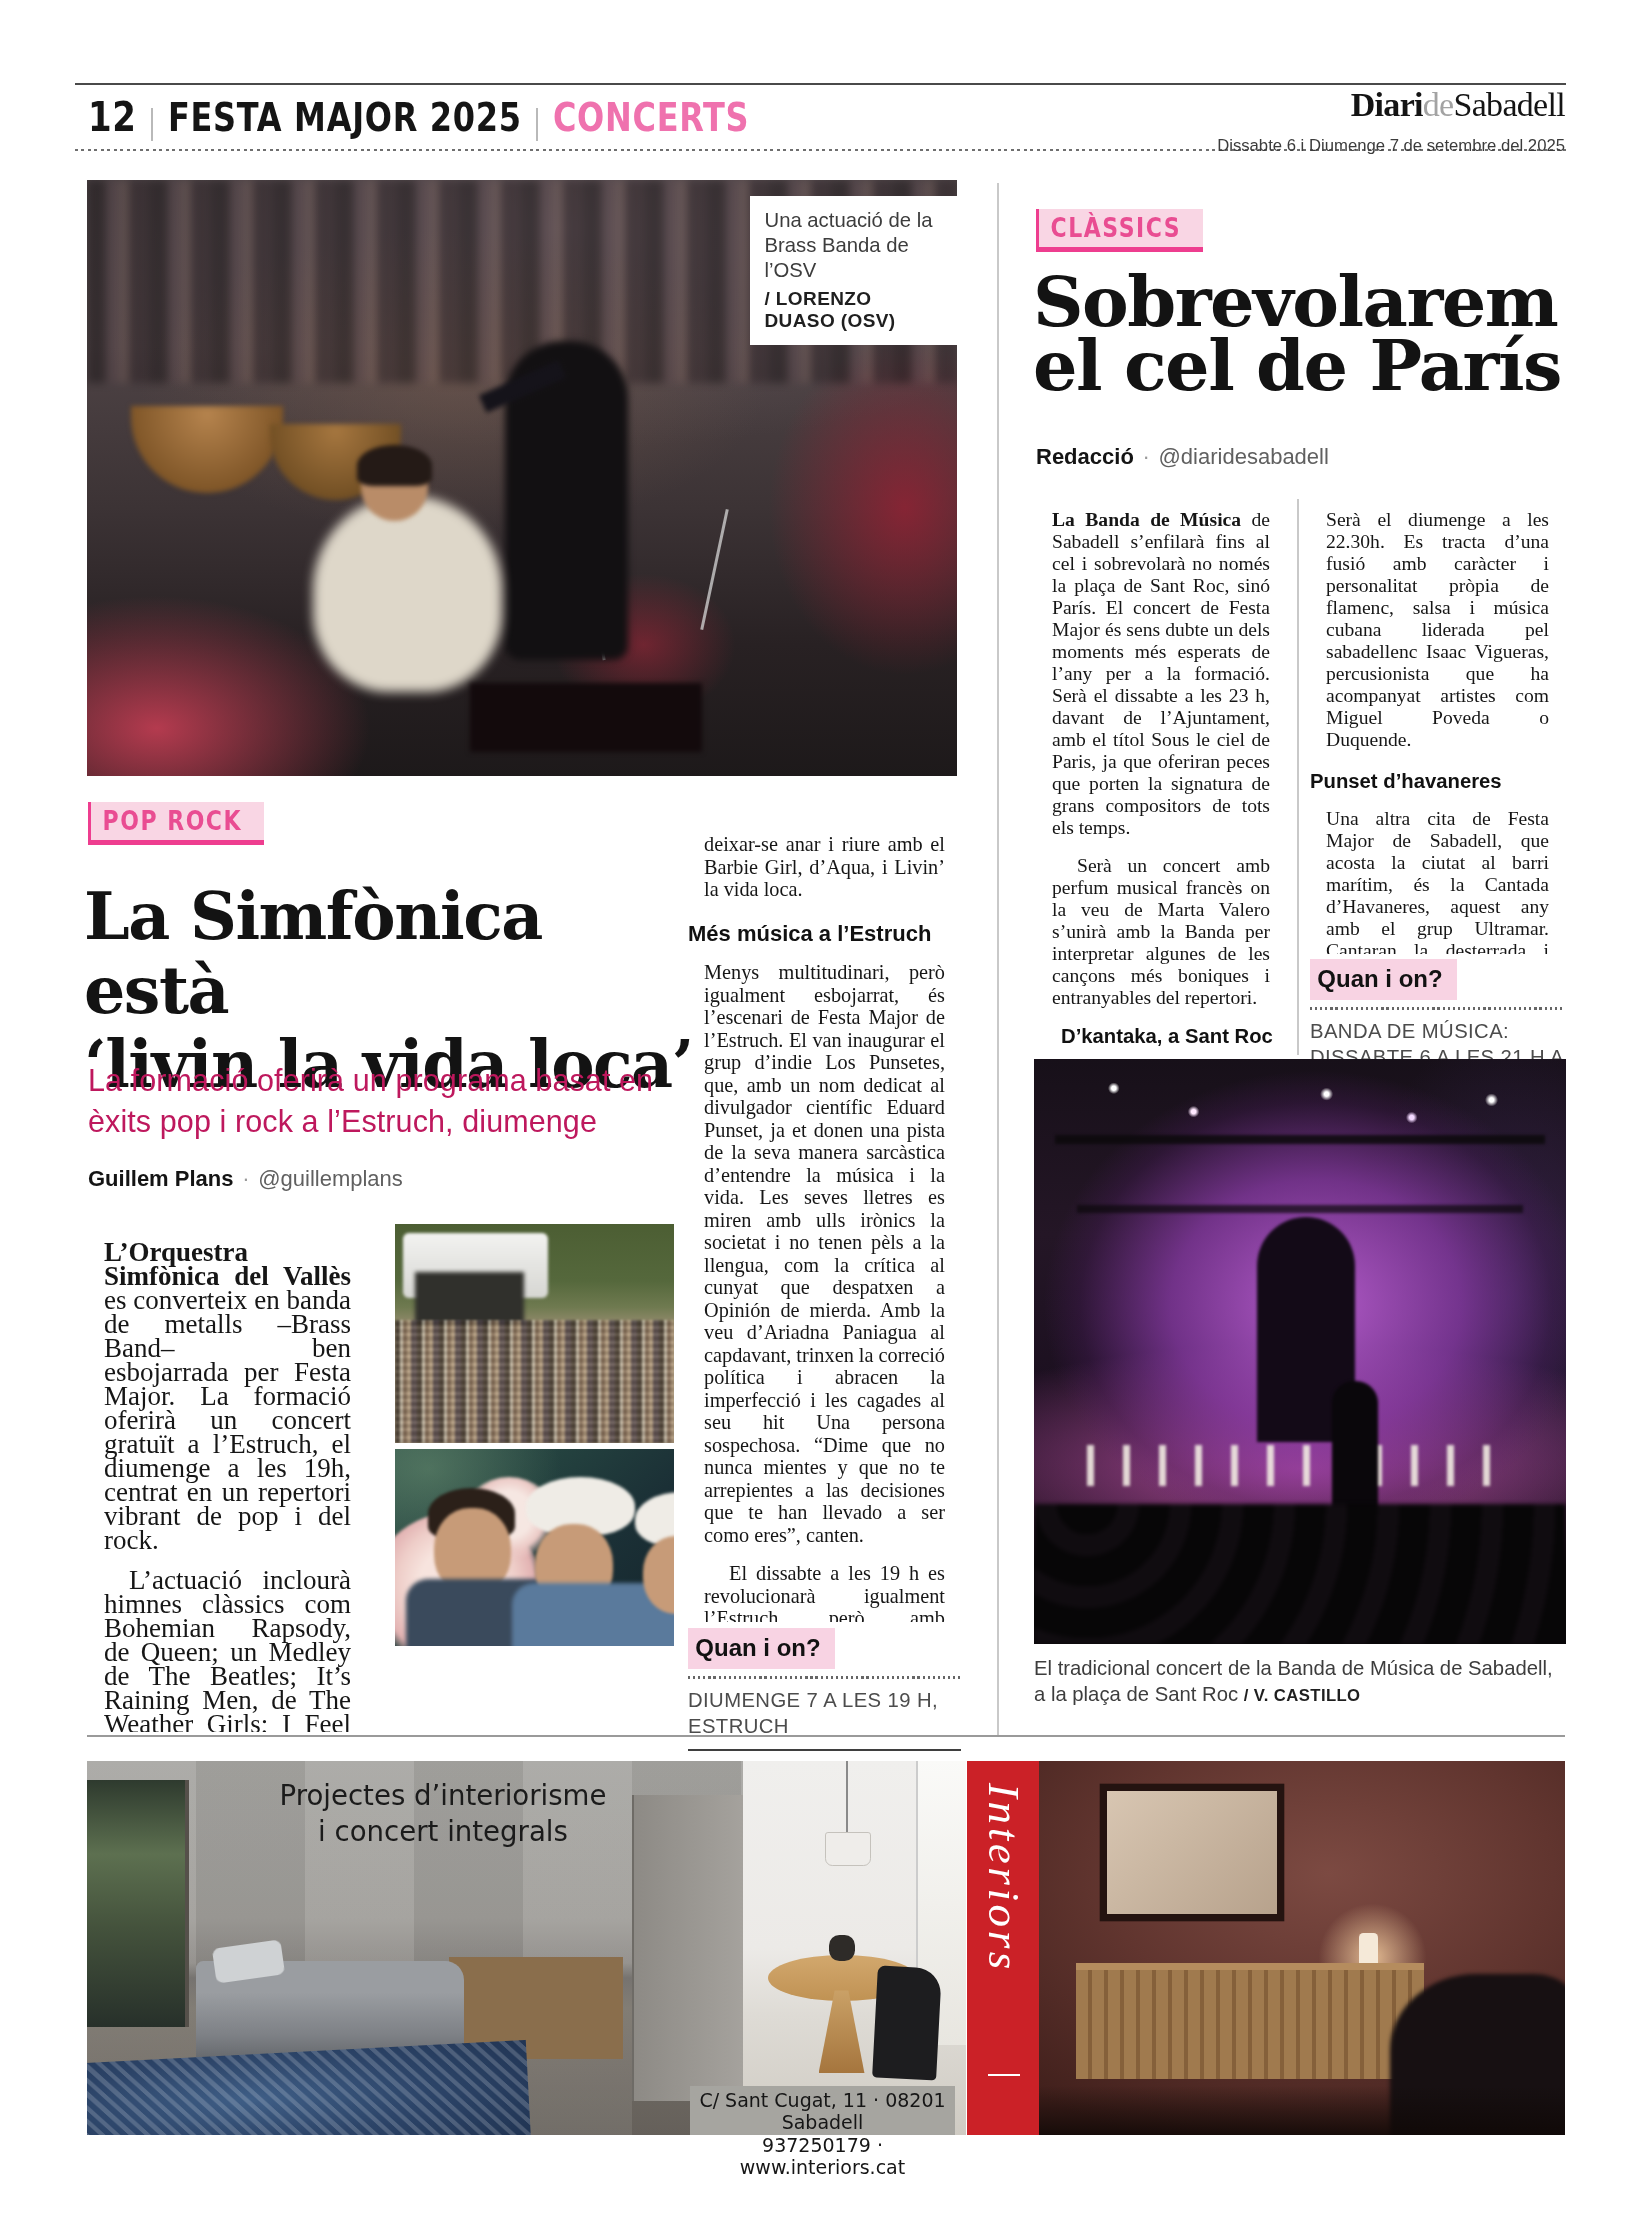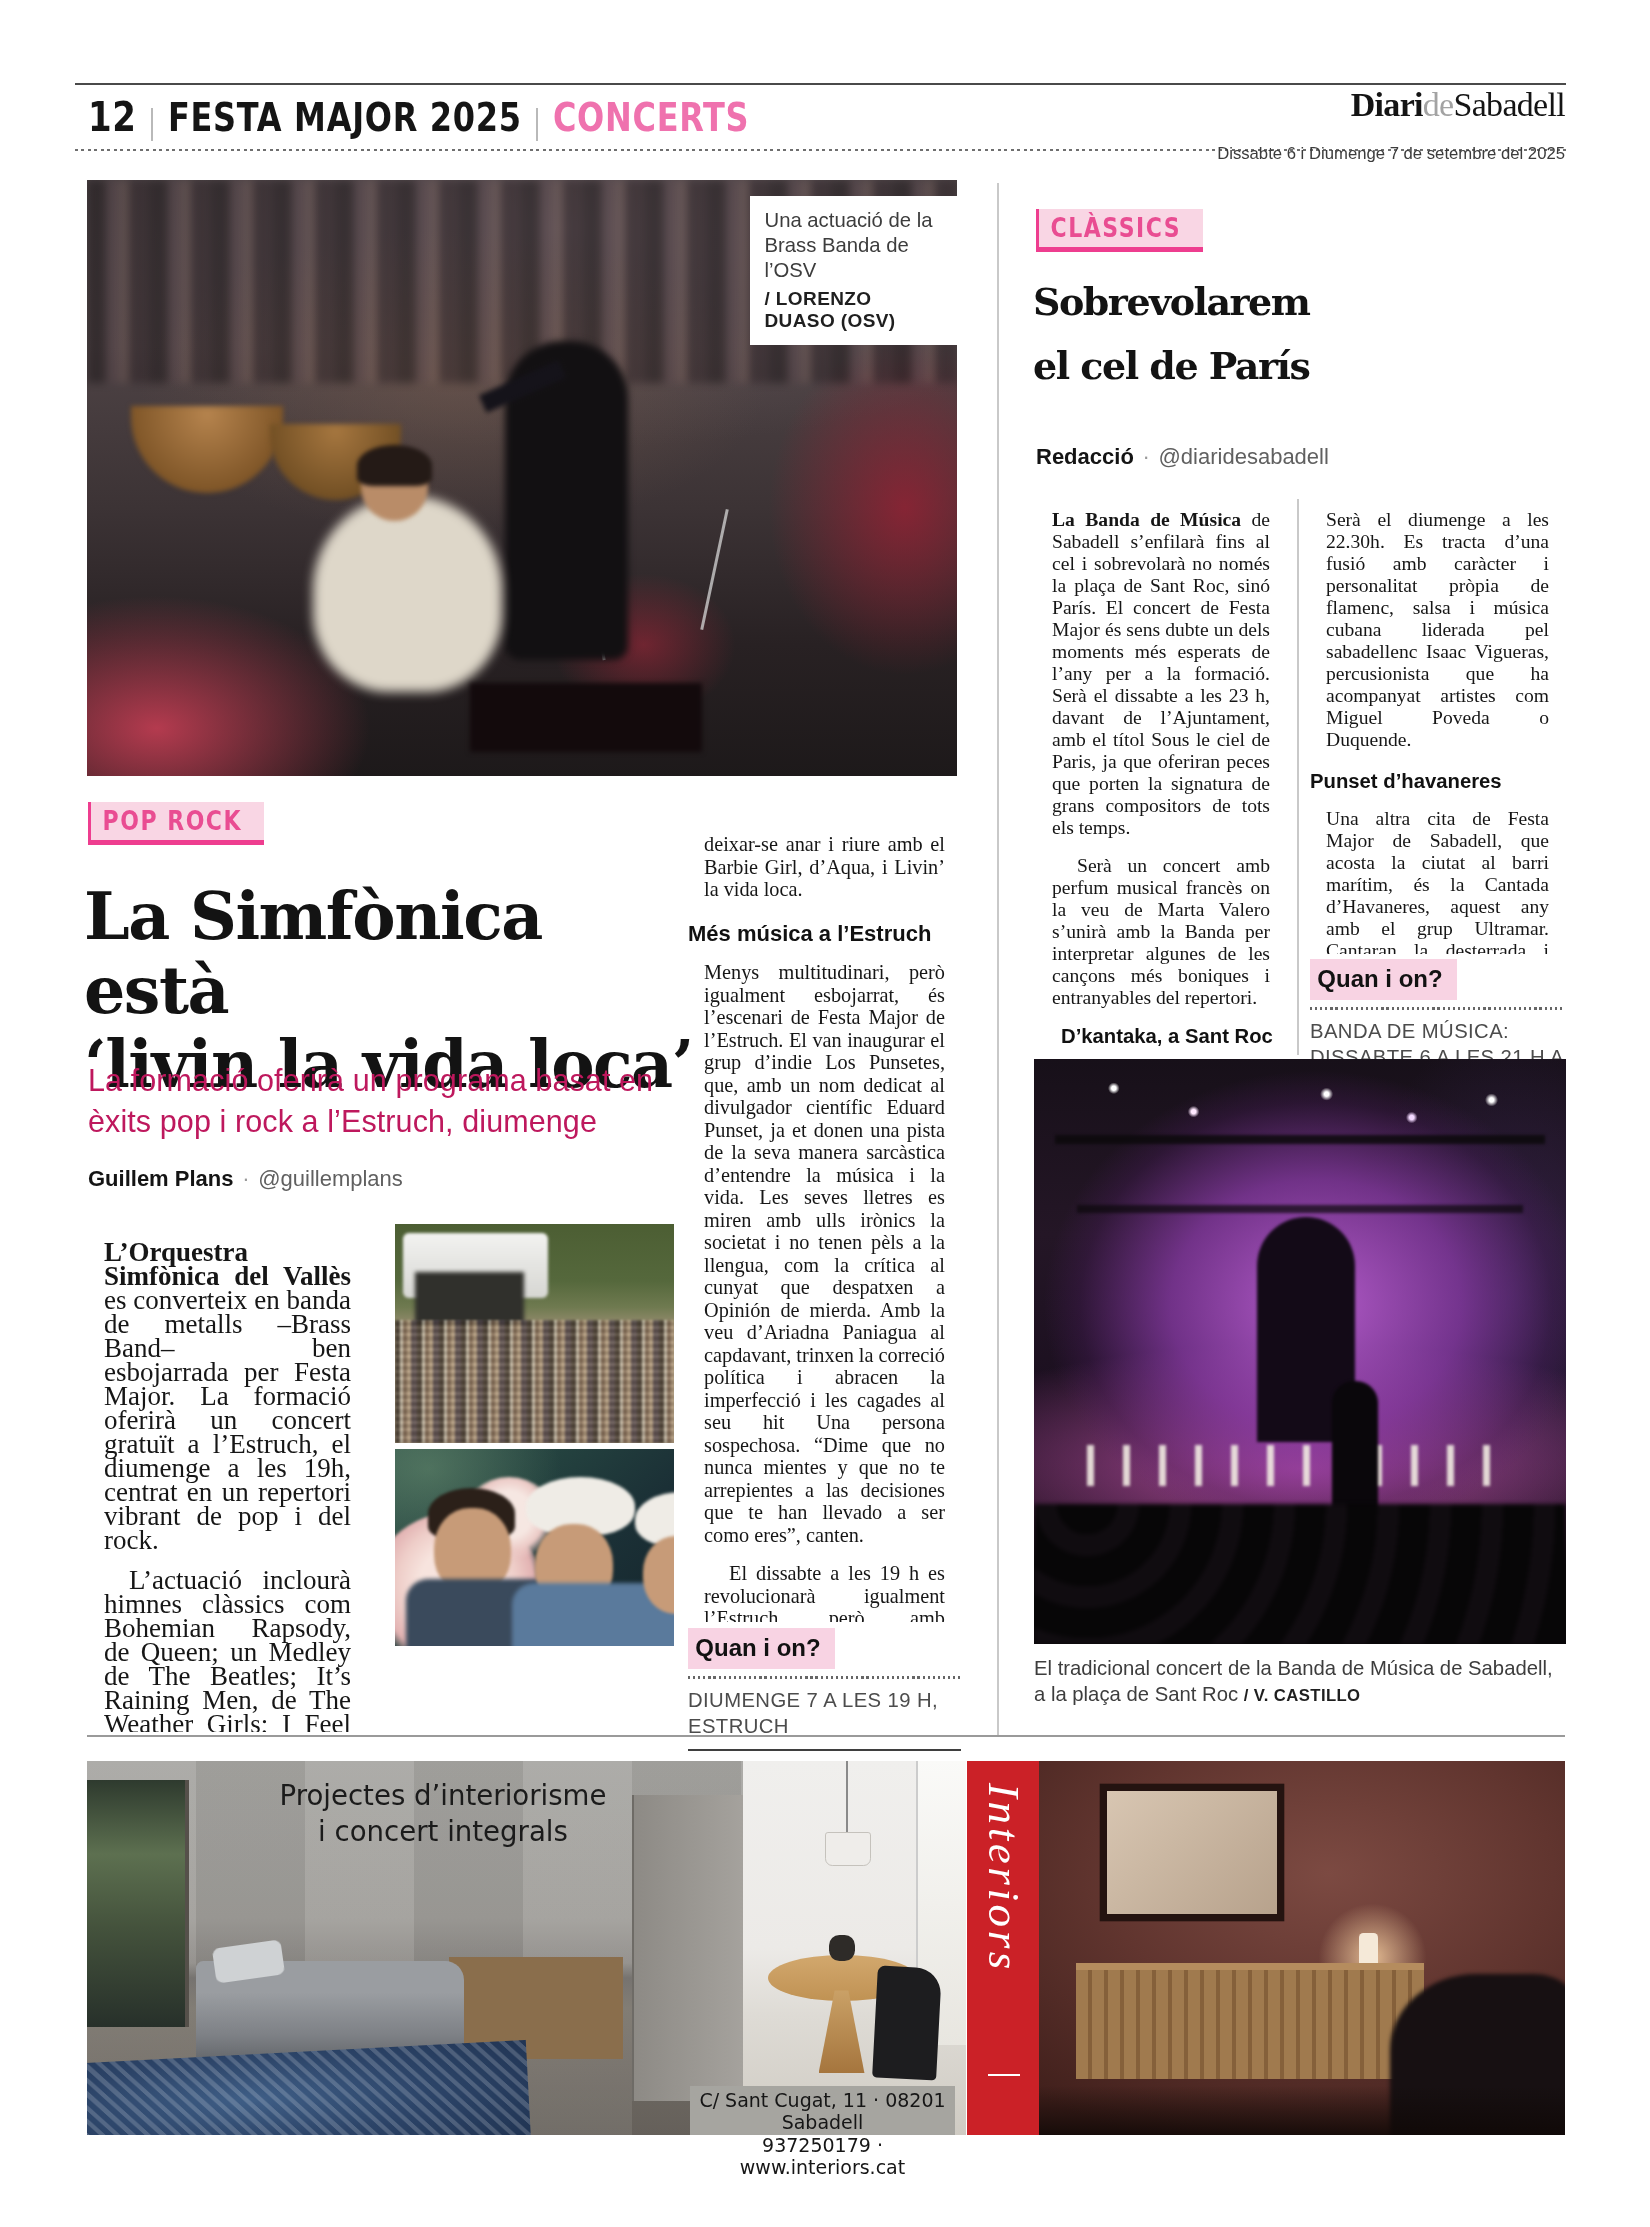--- a/index.html
+++ b/index.html
@@ -15,31 +15,31 @@
   .hleft{display:flex;align-items:flex-end;gap:14.5px}
   .display{font-family:"DejaVu Sans",sans-serif;font-weight:800;display:inline-block;
            transform:scaleY(1.22);transform-origin:left bottom;letter-spacing:0.7px;color:#151515}
   .pgnum{font-size:34px}
   .section{font-size:32px}
   .subsection{font-size:32px;color:#ef72ae}
   .hbar{width:2.2px;height:33px;background:#b9b9b9}
   .mast{font-family:"Liberation Serif",serif;font-size:34px;letter-spacing:-0.7px;color:#141414;text-align:right}
   .mast .m1{font-weight:700}
   .mast .m2{color:#a3a3a3}
-  .hdate{font-size:16.7px;color:#3c3c3c;text-align:right;margin-top:20px;font-weight:300}
+  .hdate{font-size:16.7px;color:#3c3c3c;text-align:right;margin-top:12px;font-weight:300}
 
   
   .tag{display:inline-block;background:#f9d6e4;border-left:3.6px solid #ee3d8f;border-bottom:5.1px solid #ee3d8f;
        padding:8.7px 22px 4.4px 11.6px}
   .tag .display{font-size:22px;color:#e94d92;letter-spacing:1.5px}
 
   
   .headline{font-family:"DejaVu Serif",serif;font-weight:700;color:#131313;letter-spacing:-1.5px}
   .h-pop{font-size:65px;line-height:74px}
-  .h-cls{font-size:38px;line-height:64px}
+  .h-cls{font-size:70px;line-height:64px}
   .standfirst{font-weight:300;font-size:30.5px;line-height:41px;color:#be185d;letter-spacing:0.1px}
   .byline{font-size:22px;color:#141414}
   .byline .author{font-weight:700}
   .byline .dot{color:#999;margin:0 8.7px}
   .byline .handle{color:#606060;font-weight:300}
 
   
   .body{font-family:"Liberation Serif",serif;text-align:justify;color:#161616;overflow:hidden}
   .body-l{font-size:27px;line-height:24px}
   .body-r{font-size:19.6px;line-height:22px}

